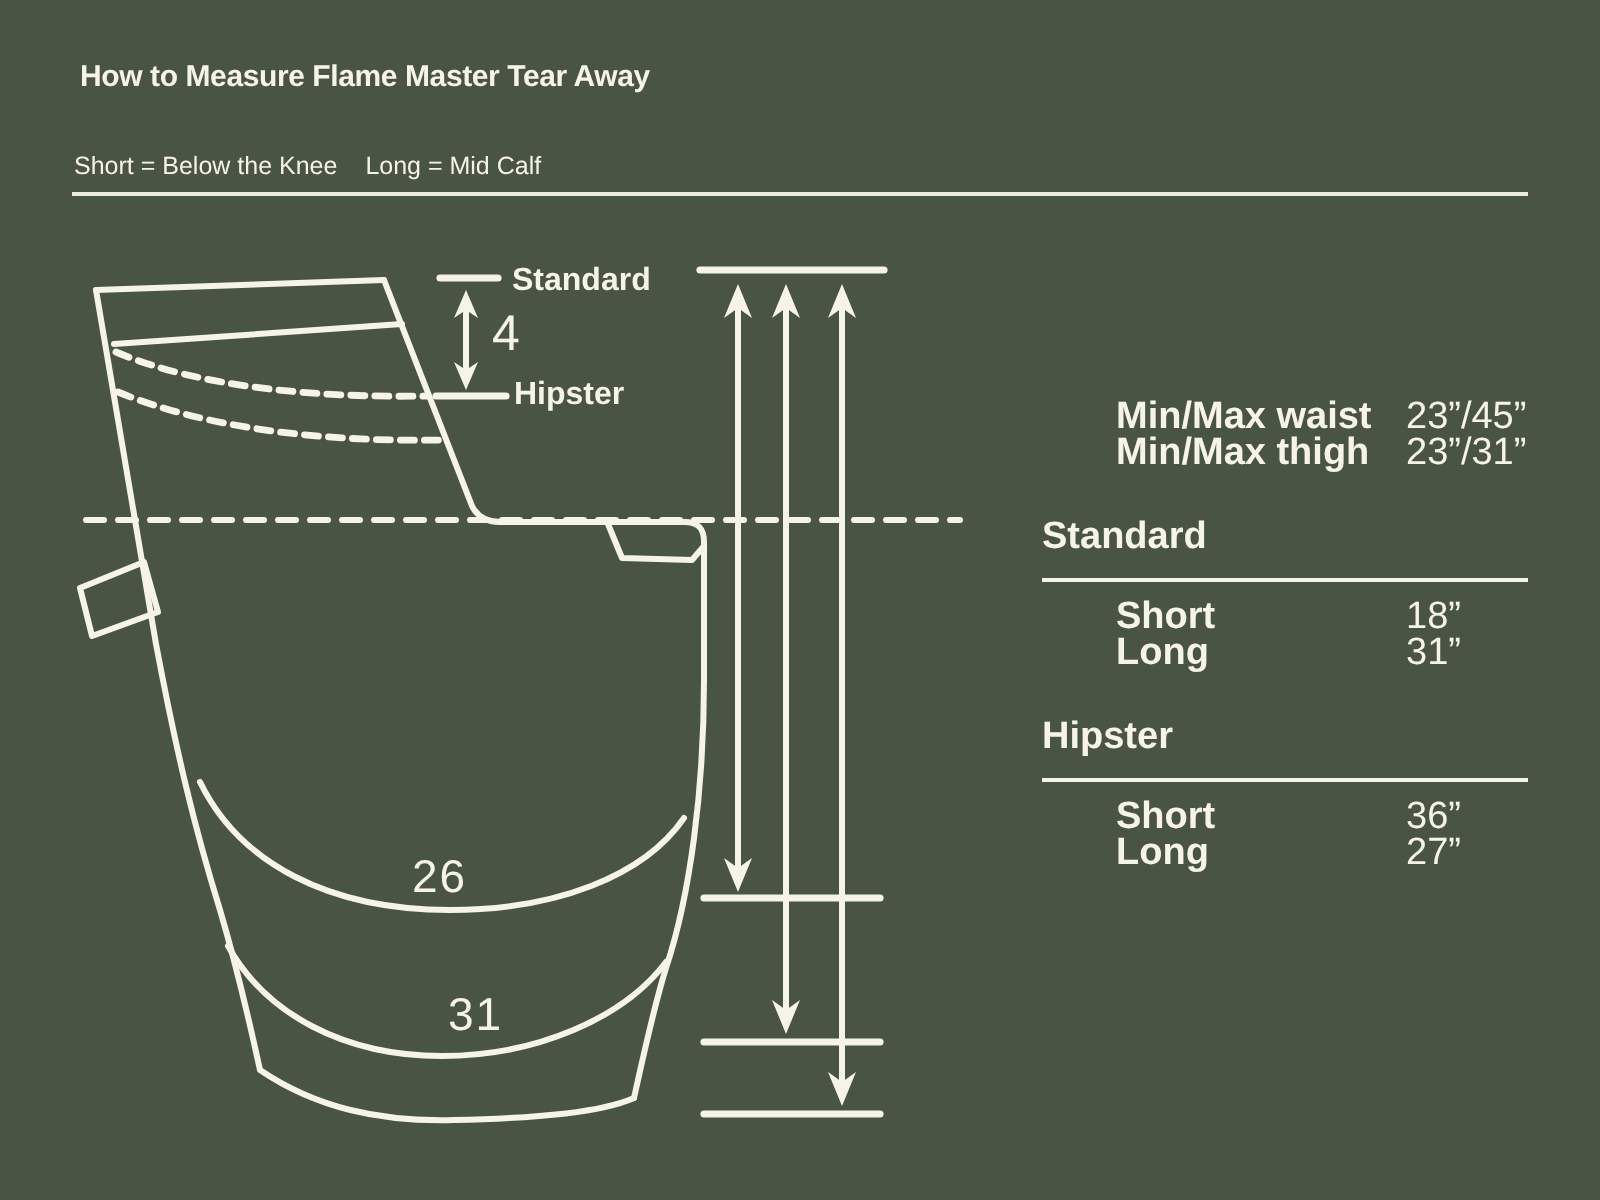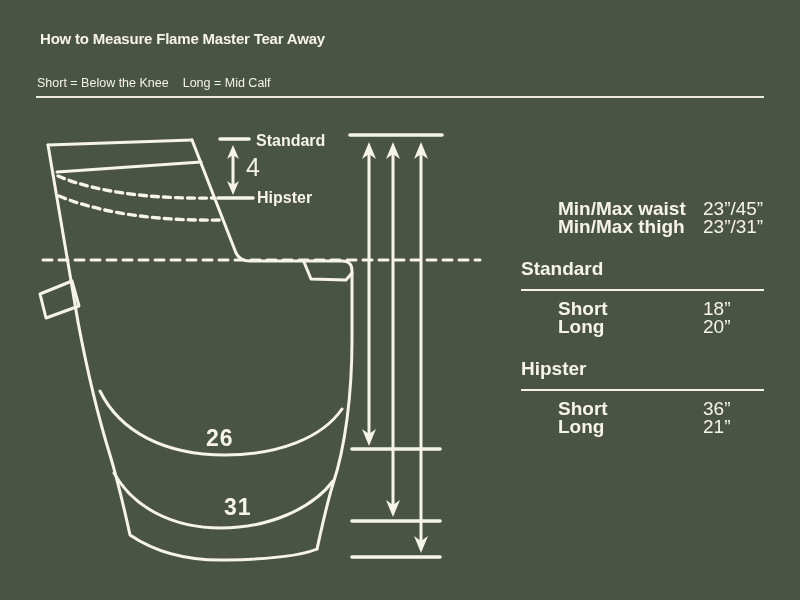--- a/index.html
+++ b/index.html
@@ -31,21 +31,21 @@
   .ln{stroke:var(--ink); fill:none; stroke-width:3; stroke-linecap:round; stroke-linejoin:round;}
   .ln-thick{stroke-width:3.6;}
   .dash-curve{stroke-dasharray:7 5; stroke-width:3.4;}
   .dash-line{stroke-dasharray:9 7; stroke-width:3;}
   .ah{fill:var(--ink); stroke:none;}
   
   .diag-label{font-size:16px; font-weight:700; white-space:nowrap;}
   .standard-label{left:256px; top:132px;}
   .hipster-label{left:257px; top:189px;}
   .gap-label{left:246px; top:153px; font-size:25px; font-weight:400;}
-  .hem-label{font-size:23px; font-weight:700; letter-spacing:1px;}
+  .hem-label{font-size:23px; font-weight:400; letter-spacing:1px;}
   .hem-26{left:206px; top:425px;}
   .hem-31{left:224px; top:494px;}
   
   .size-table{left:521px; top:195px; width:243px;}
   .spec-row,.size-row{
     position:relative; height:18px; font-size:19px; line-height:18px;
     white-space:nowrap;
   }
   .spec-row .lbl,.size-row .lbl{
     position:absolute; left:37px; font-weight:700;
@@ -139,33 +139,33 @@
   <div class="sec-standard">
     <div class="section-heading">Standard</div>
     <div class="section-rule"></div>
     <div class="section-rows">
       <div class="size-row">
         <span class="lbl">Short</span>
         <span class="val">18”</span>
       </div>
       <div class="size-row">
         <span class="lbl">Long</span>
-        <span class="val">20”</span>
+        <span class="val">31”</span>
       </div>
     </div>
   </div>
 
   <div class="sec-hipster">
     <div class="section-heading">Hipster</div>
     <div class="section-rule"></div>
     <div class="section-rows">
       <div class="size-row">
         <span class="lbl">Short</span>
         <span class="val">36”</span>
       </div>
       <div class="size-row">
         <span class="lbl">Long</span>
-        <span class="val">21”</span>
+        <span class="val">27”</span>
       </div>
     </div>
   </div>
 
 </div>
 
 </body></html>

